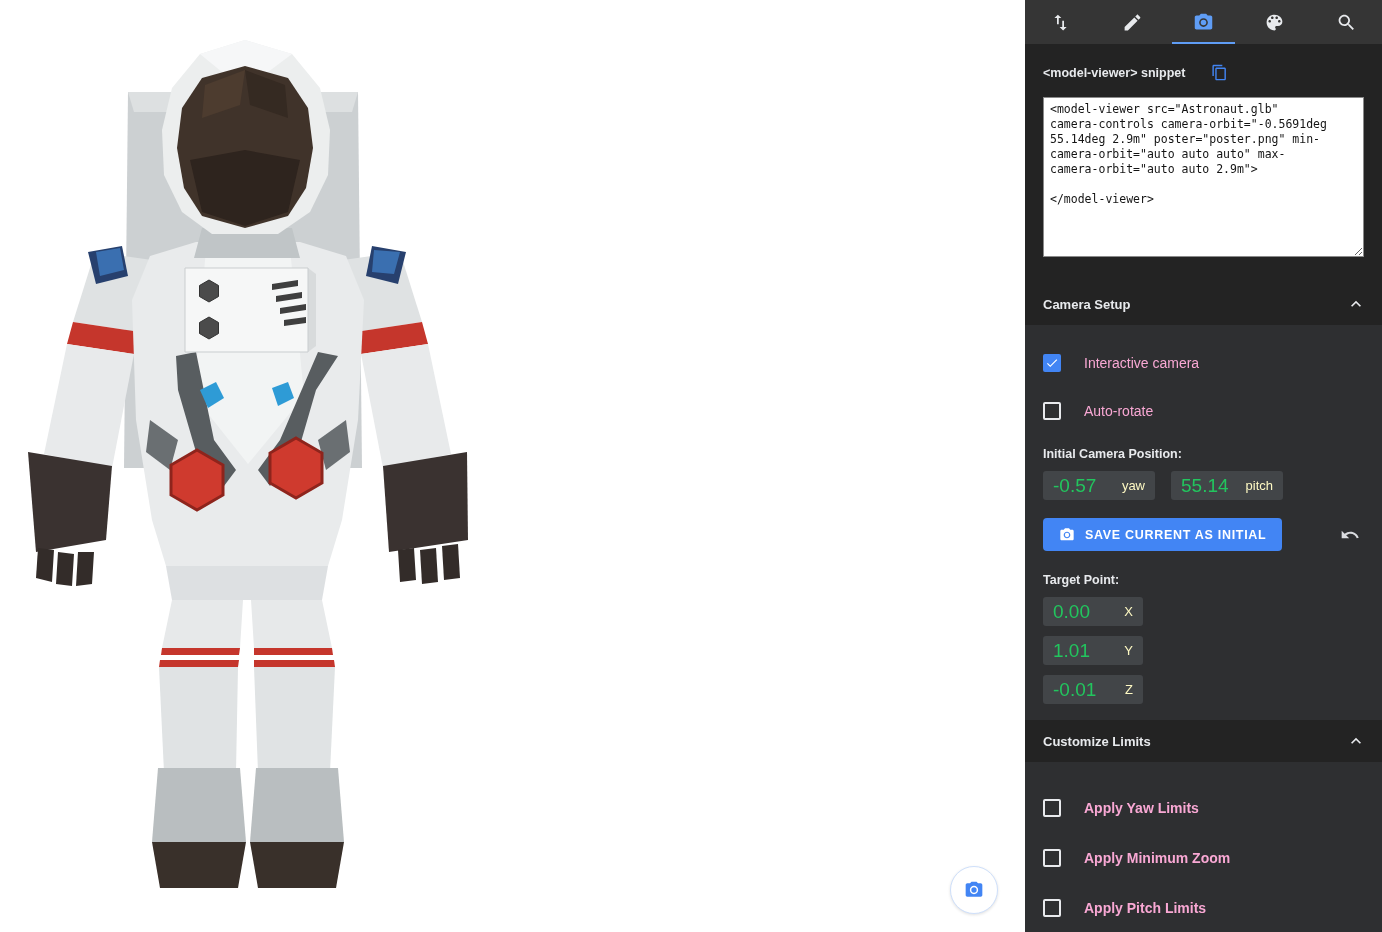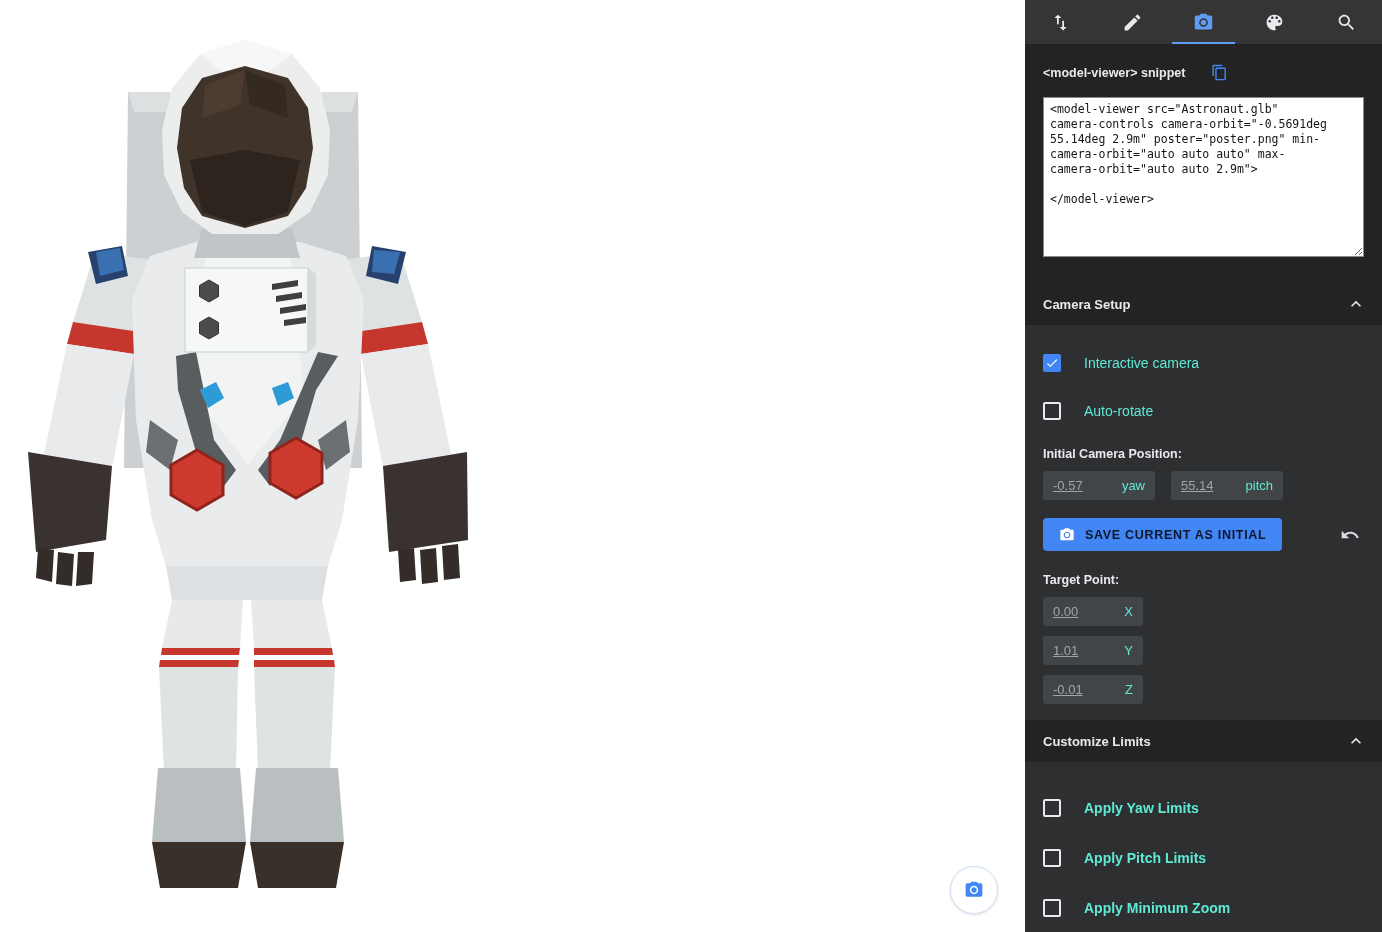--- a/index.html
+++ b/index.html
@@ -73,42 +73,42 @@
   .check-row {
     display: flex; align-items: center; gap: 23px;
     margin-bottom: 24px; cursor: pointer; height: 24px;
   }
   .section-body.limits .check-row { margin-bottom: 26px; }
   .cb { width: 18px; height: 18px; border-radius: 2px; flex: none;
         display: flex; align-items: center; justify-content: center; }
   .cb.unchecked { border: 2px solid #e8eaed; background: transparent; }
   .cb.checked { background: #4285f4; }
   .cb.checked svg { width: 14px; height: 14px; fill: #fff; }
-  .cb-label { font-size: 14px; color: #5eead4; }
+  .cb-label { font-size: 14px; color: #f9a8d4; }
 
   .small-label { font-size: 12.5px; font-weight: bold; margin-top: 18px; }
   .fields-row { display: flex; gap: 16px; margin-top: 10px; }
   .fields-row.target { gap: 10px; flex-direction: column; }
   .field {
     background: #424548; border-radius: 3px; height: 29px;
     display: flex; align-items: center; padding: 0 10px;
   }
   .field.w112 { width: 112px; }
   .field.w100 { width: 100px; }
   .field input {
     background: transparent; border: none; outline: none;
-    color: #a3a3a3; font-size: 13px; width: 100%; min-width: 0;
-    font-family: "Liberation Sans", sans-serif; padding: 0; text-decoration: underline;
-  }
-  .suffix { color: #5eead4; font-size: 13px; margin-left: 6px; }
+    color: #22c55e; font-size: 19px; width: 100%; min-width: 0;
+    font-family: "Liberation Sans", sans-serif; padding: 0;
+  }
+  .suffix { color: #fef9c3; font-size: 13px; margin-left: 6px; }
 
   .btn-row { display: flex; align-items: center; justify-content: space-between;
              margin-top: 18px; }
   .save-btn {
-    background: #4285f4; color: #0f172a; border: none; border-radius: 4px;
+    background: #4285f4; color: #ffffff; border: none; border-radius: 4px;
     height: 33px; padding: 0 16px; font-size: 12.5px; font-weight: bold;
     letter-spacing: .7px; display: flex; align-items: center; gap: 10px;
     cursor: pointer; font-family: "Liberation Sans", sans-serif;
   }
   .save-btn svg { width: 16px; height: 16px; fill: #fff; }
   .undo-btn { cursor: pointer; display: flex; margin-right: 4px; }
   .undo-btn svg { width: 20px; height: 20px; fill: #dadce0; }
 </style>
 </head>
 <body>
@@ -335,21 +335,21 @@
     </svg>
   </div>
 
   <div class="section-body limits">
     <label class="check-row">
       <span class="cb unchecked"></span>
       <span class="cb-label">Apply Yaw Limits</span>
     </label>
     <label class="check-row">
       <span class="cb unchecked"></span>
+      <span class="cb-label">Apply Minimum Zoom</span>
+    </label>
+    <label class="check-row">
+      <span class="cb unchecked"></span>
       <span class="cb-label">Apply Pitch Limits</span>
     </label>
-    <label class="check-row">
-      <span class="cb unchecked"></span>
-      <span class="cb-label">Apply Minimum Zoom</span>
-    </label>
   </div>
 
 </div>
 
 </body></html>

